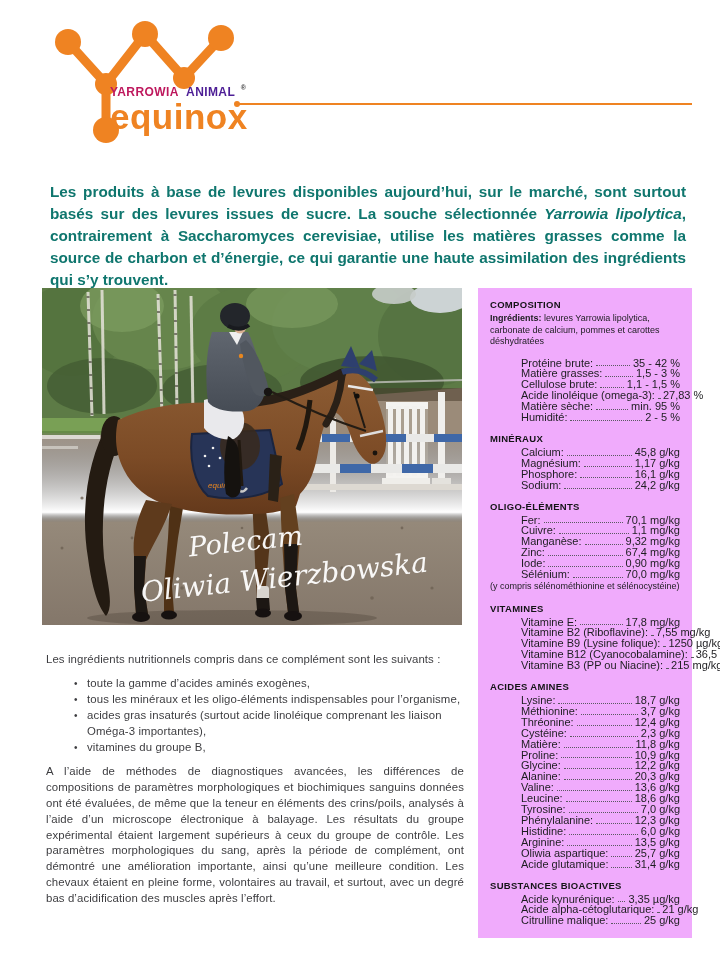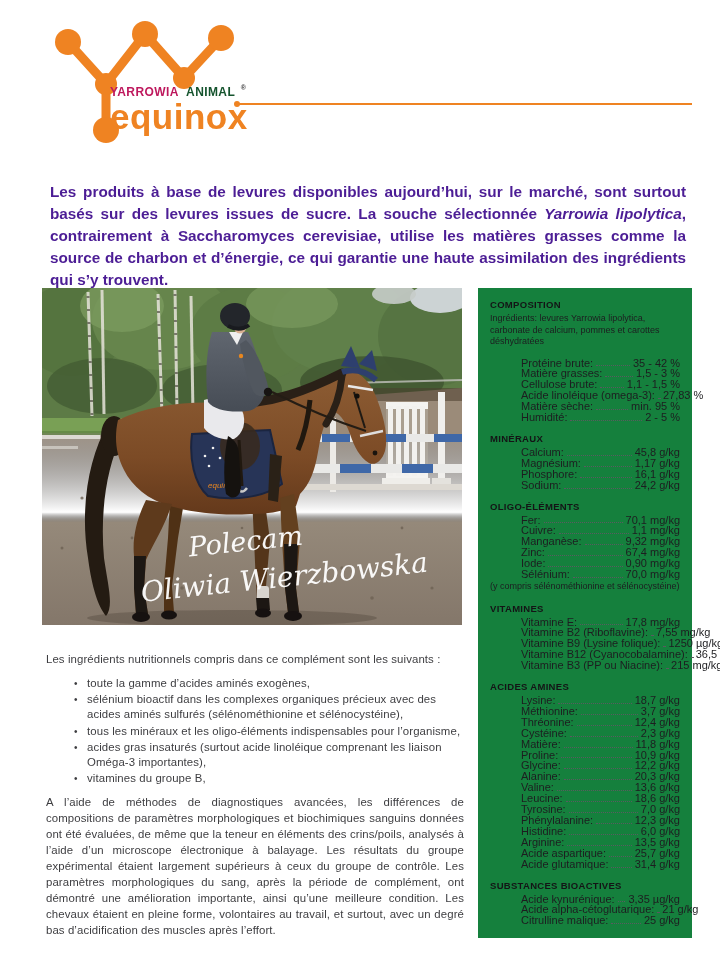--- a/index.html
+++ b/index.html
@@ -4,42 +4,42 @@
 <style>
   html,body{margin:0;padding:0;background:#ffffff;}
   body{font-family:"Liberation Sans","DejaVu Sans",sans-serif;color:#3d3d40;}
   .page{position:relative;width:720px;height:960px;background:#fff;overflow:hidden;}
 
   
   .logo-svg{position:absolute;left:44px;top:14px;}
   .brand-text{position:absolute;left:110px;top:84px;line-height:1;}
   .brand-small{font-size:12px;font-weight:700;letter-spacing:.4px;white-space:nowrap;}
   .brand-small .b1{color:#be185d;}
-  .brand-small .b2{color:#14532d;margin-left:4px;}
+  .brand-small .b2{color:#4c1d95;margin-left:4px;}
   .brand-small sup{font-size:7px;color:#3b3b3d;vertical-align:6px;margin-left:2px;}
   .brand-product{font-size:35px;font-weight:700;color:#ef8322;letter-spacing:.5px;margin-top:1px;}
   .rule{position:absolute;top:103px;left:238px;width:454px;height:2px;background:#ef8322;}
   .rule::before{content:"";position:absolute;left:-4px;top:-2px;width:6px;height:6px;border-radius:50%;background:#ef8322;}
 
   
   .intro{position:absolute;left:50px;top:166px;width:636px;
-         font-size:15.3px;line-height:22px;font-weight:700;color:#4c1d95;
+         font-size:15.3px;line-height:22px;font-weight:700;color:#0f766e;
          text-align:justify;}
   .intro .it{font-style:italic;}
 
   
   .photo{position:absolute;left:42px;top:288px;width:420px;height:337px;}
 
   
   .panel{position:absolute;left:478px;top:288px;width:214px;min-height:644px;
-         background:#15803d;box-sizing:border-box;padding:11px 12px 12px;color:#1d1d20;}
+         background:#f0abfc;box-sizing:border-box;padding:11px 12px 12px;color:#1d1d20;}
   .panel h3{margin:10px 0 3px;font-size:9.5px;letter-spacing:.3px;font-weight:700;color:#141416;}
   .panel section:first-child h3{margin-top:0;}
   .ing{margin:0 0 10px;font-size:9px;line-height:11.5px;}
-  .ing b{font-weight:400;text-align:center;}
+  .ing b{font-weight:700;text-align:center;}
   .rows{margin:0;}
   .row{display:flex;align-items:flex-end;font-size:11px;line-height:10.9px;padding-left:31px;}
   .row .lbl{white-space:nowrap;}
   .row .dots{flex:1;border-bottom:1px dotted #5a5a60;margin:0 3px 2px 3px;min-width:2px;}
   .row .val{white-space:nowrap;}
   .note{margin:1px 0 0;font-size:9px;line-height:11.5px;}
 
   
   .bodytext{position:absolute;left:46px;top:652px;width:418px;
             font-size:11.4px;line-height:15.9px;color:#3d3d40;text-align:justify;letter-spacing:.1px;}
@@ -462,21 +462,21 @@
             <span class="lbl">Histidine:</span>
             <span class="dots"></span>
             <span class="val">6,0 g/kg</span>
           </div>
           <div class="row">
             <span class="lbl">Arginine:</span>
             <span class="dots"></span>
             <span class="val">13,5 g/kg</span>
           </div>
           <div class="row">
-            <span class="lbl">Acide aspartique:</span>
+            <span class="lbl">Oliwia aspartique:</span>
             <span class="dots"></span>
             <span class="val">25,7 g/kg</span>
           </div>
           <div class="row">
             <span class="lbl">Acide glutamique:</span>
             <span class="dots"></span>
             <span class="val">31,4 g/kg</span>
           </div>
         </div>
     </section>
@@ -500,21 +500,20 @@
             <span class="val">25 g/kg</span>
           </div>
         </div>
     </section>
   </aside>
 
   <div class="bodytext">
     <p class="nosp">Les ingrédients nutritionnels compris dans ce complément sont les suivants :</p>
     <ul class="bullets">
         <li>toute la gamme d’acides aminés exogènes,</li>
-        <li>sélénium bioactif dans les complexes organiques précieux avec des acides aminés sulfurés (sélénométhionine et sélénocystéine),</li>
         <li>tous les minéraux et les oligo-éléments indispensables pour l’organisme,</li>
         <li>acides gras insaturés (surtout acide linoléique comprenant les liaison Oméga-3 importantes),</li>
         <li>vitamines du groupe B,</li>
       </ul>
     <p>A l’aide de méthodes de diagnostiques avancées, les différences de compositions de paramètres morphologiques et biochimiques sanguins données ont été évaluées, de même que la teneur en éléments des crins/poils, analysés à l’aide d’un microscope électronique à balayage. Les résultats du groupe expérimental étaient largement supérieurs à ceux du groupe de contrôle. Les paramètres morphologiques du sang, après la période de complément, ont démontré une amélioration importante, ainsi qu’une meilleure condition. Les chevaux étaient en pleine forme, volontaires au travail, et surtout, avec un degré bas d’acidification des muscles après l’effort.</p>
   </div>
 
 </div>
 
 </body></html>

